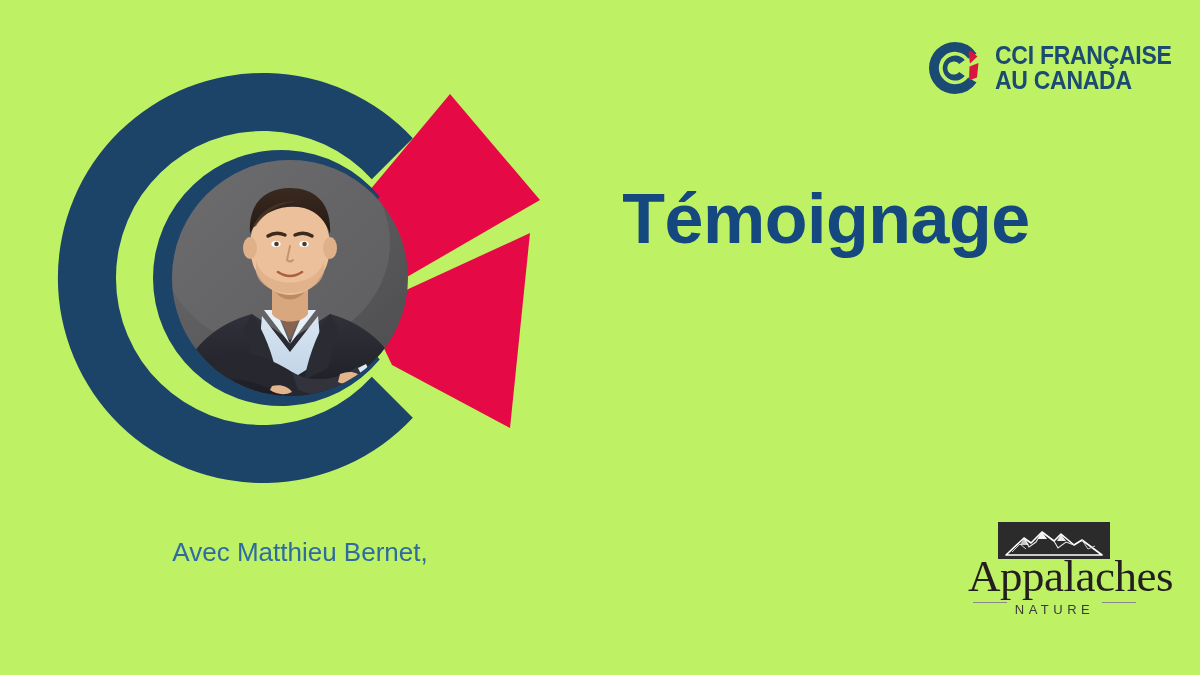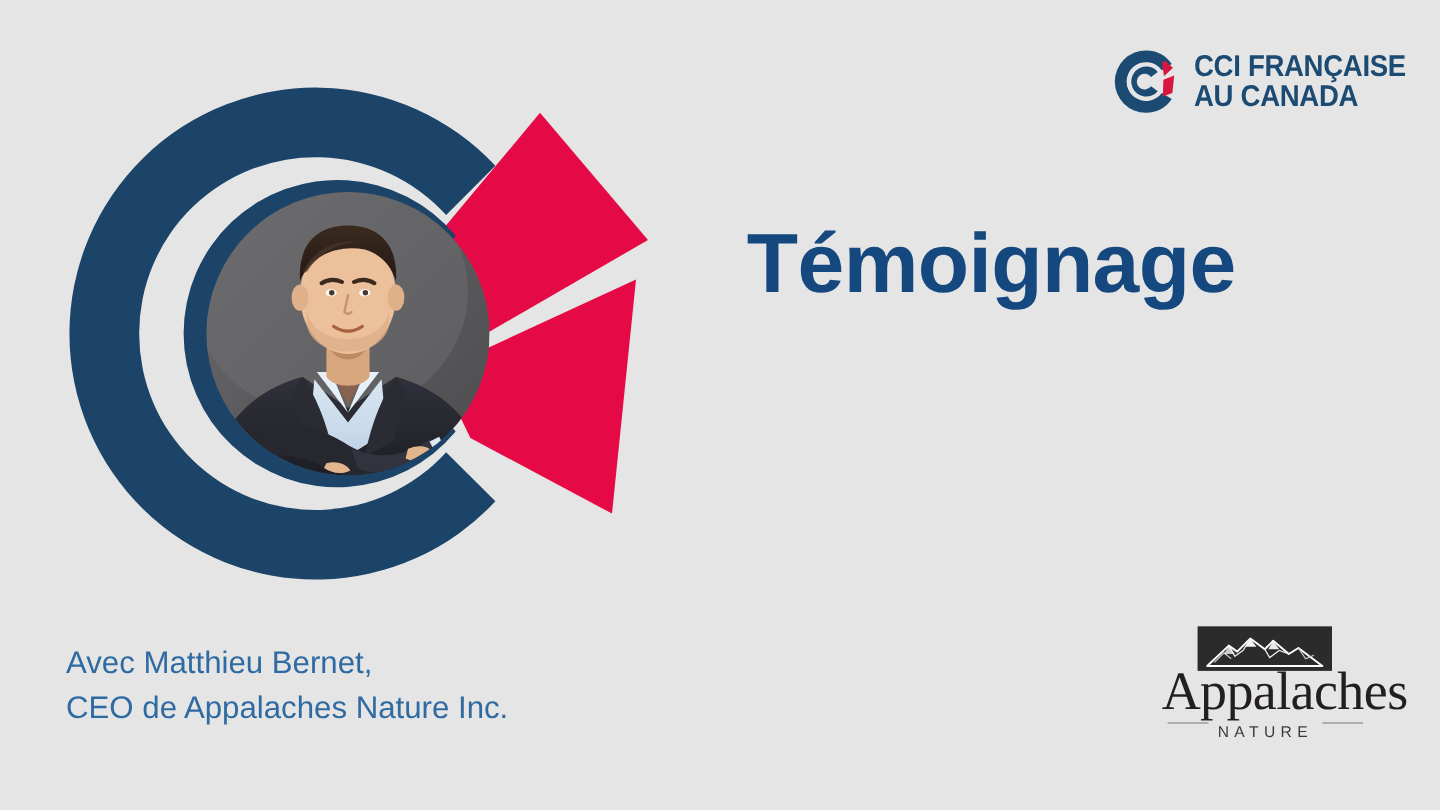--- a/index.html
+++ b/index.html
@@ -4,21 +4,21 @@
 <style>
   html, body {
     margin: 0;
     padding: 0;
     background: #ffffff;
   }
   #slide {
     position: relative;
     width: 1200px;
     height: 675px;
-    background: #e5e5e5;
+    background: #bef264;
     overflow: hidden;
     font-family: "Liberation Sans", sans-serif;
   }
 
   
   .cci-logo {
     position: absolute;
     left: 925px;
     top: 32px;
     width: 230px;
@@ -86,20 +86,21 @@
   .s-navy   { color: #1B4A7C; }
   .s-red    { color: #E8184E; }
   .s-bold   { font-weight: 700; color: #15487F; }
 
   
   .caption {
     position: absolute;
     left: 55px;
     top: 534px;
     width: 490px;
+    text-align: center;
     color: #2F6BA2;
     font-size: 26px;
     line-height: 1.42;
     font-weight: 400;
   }
   .caption div { white-space: nowrap; }
 
   
   .appa-logo {
     position: absolute;
@@ -288,21 +289,20 @@
       </g>
     </svg>
   </div>
 
   <div class="text-block">
     <h1 class="headline">Témoignage</h1>
   </div>
 
   <div class="caption">
     <div>Avec Matthieu Bernet,</div>
-    <div>CEO de Appalaches Nature Inc.</div>
   </div>
 
   <div class="appa-logo">
     <div class="appa-mountain-box">
       <svg viewBox="0 0 112 37" xmlns="http://www.w3.org/2000/svg" preserveAspectRatio="none">
         <rect width="112" height="37" fill="#2B2B2B"></rect>
 
         <path d="M8 33 L26 16 L33 21 L44 10 L56 19 L63 12 L76 23 L84 18 L104 33 Z" fill="none" stroke="#FFFFFF" stroke-width="1.6" stroke-linejoin="round"></path>
         <path d="M26 16 L31 25 L38 20 L44 10" fill="none" stroke="#E8E8E8" stroke-width="1.1"></path>
         <path d="M56 19 L60 26 L68 20 L76 23" fill="none" stroke="#E8E8E8" stroke-width="1.1"></path>

